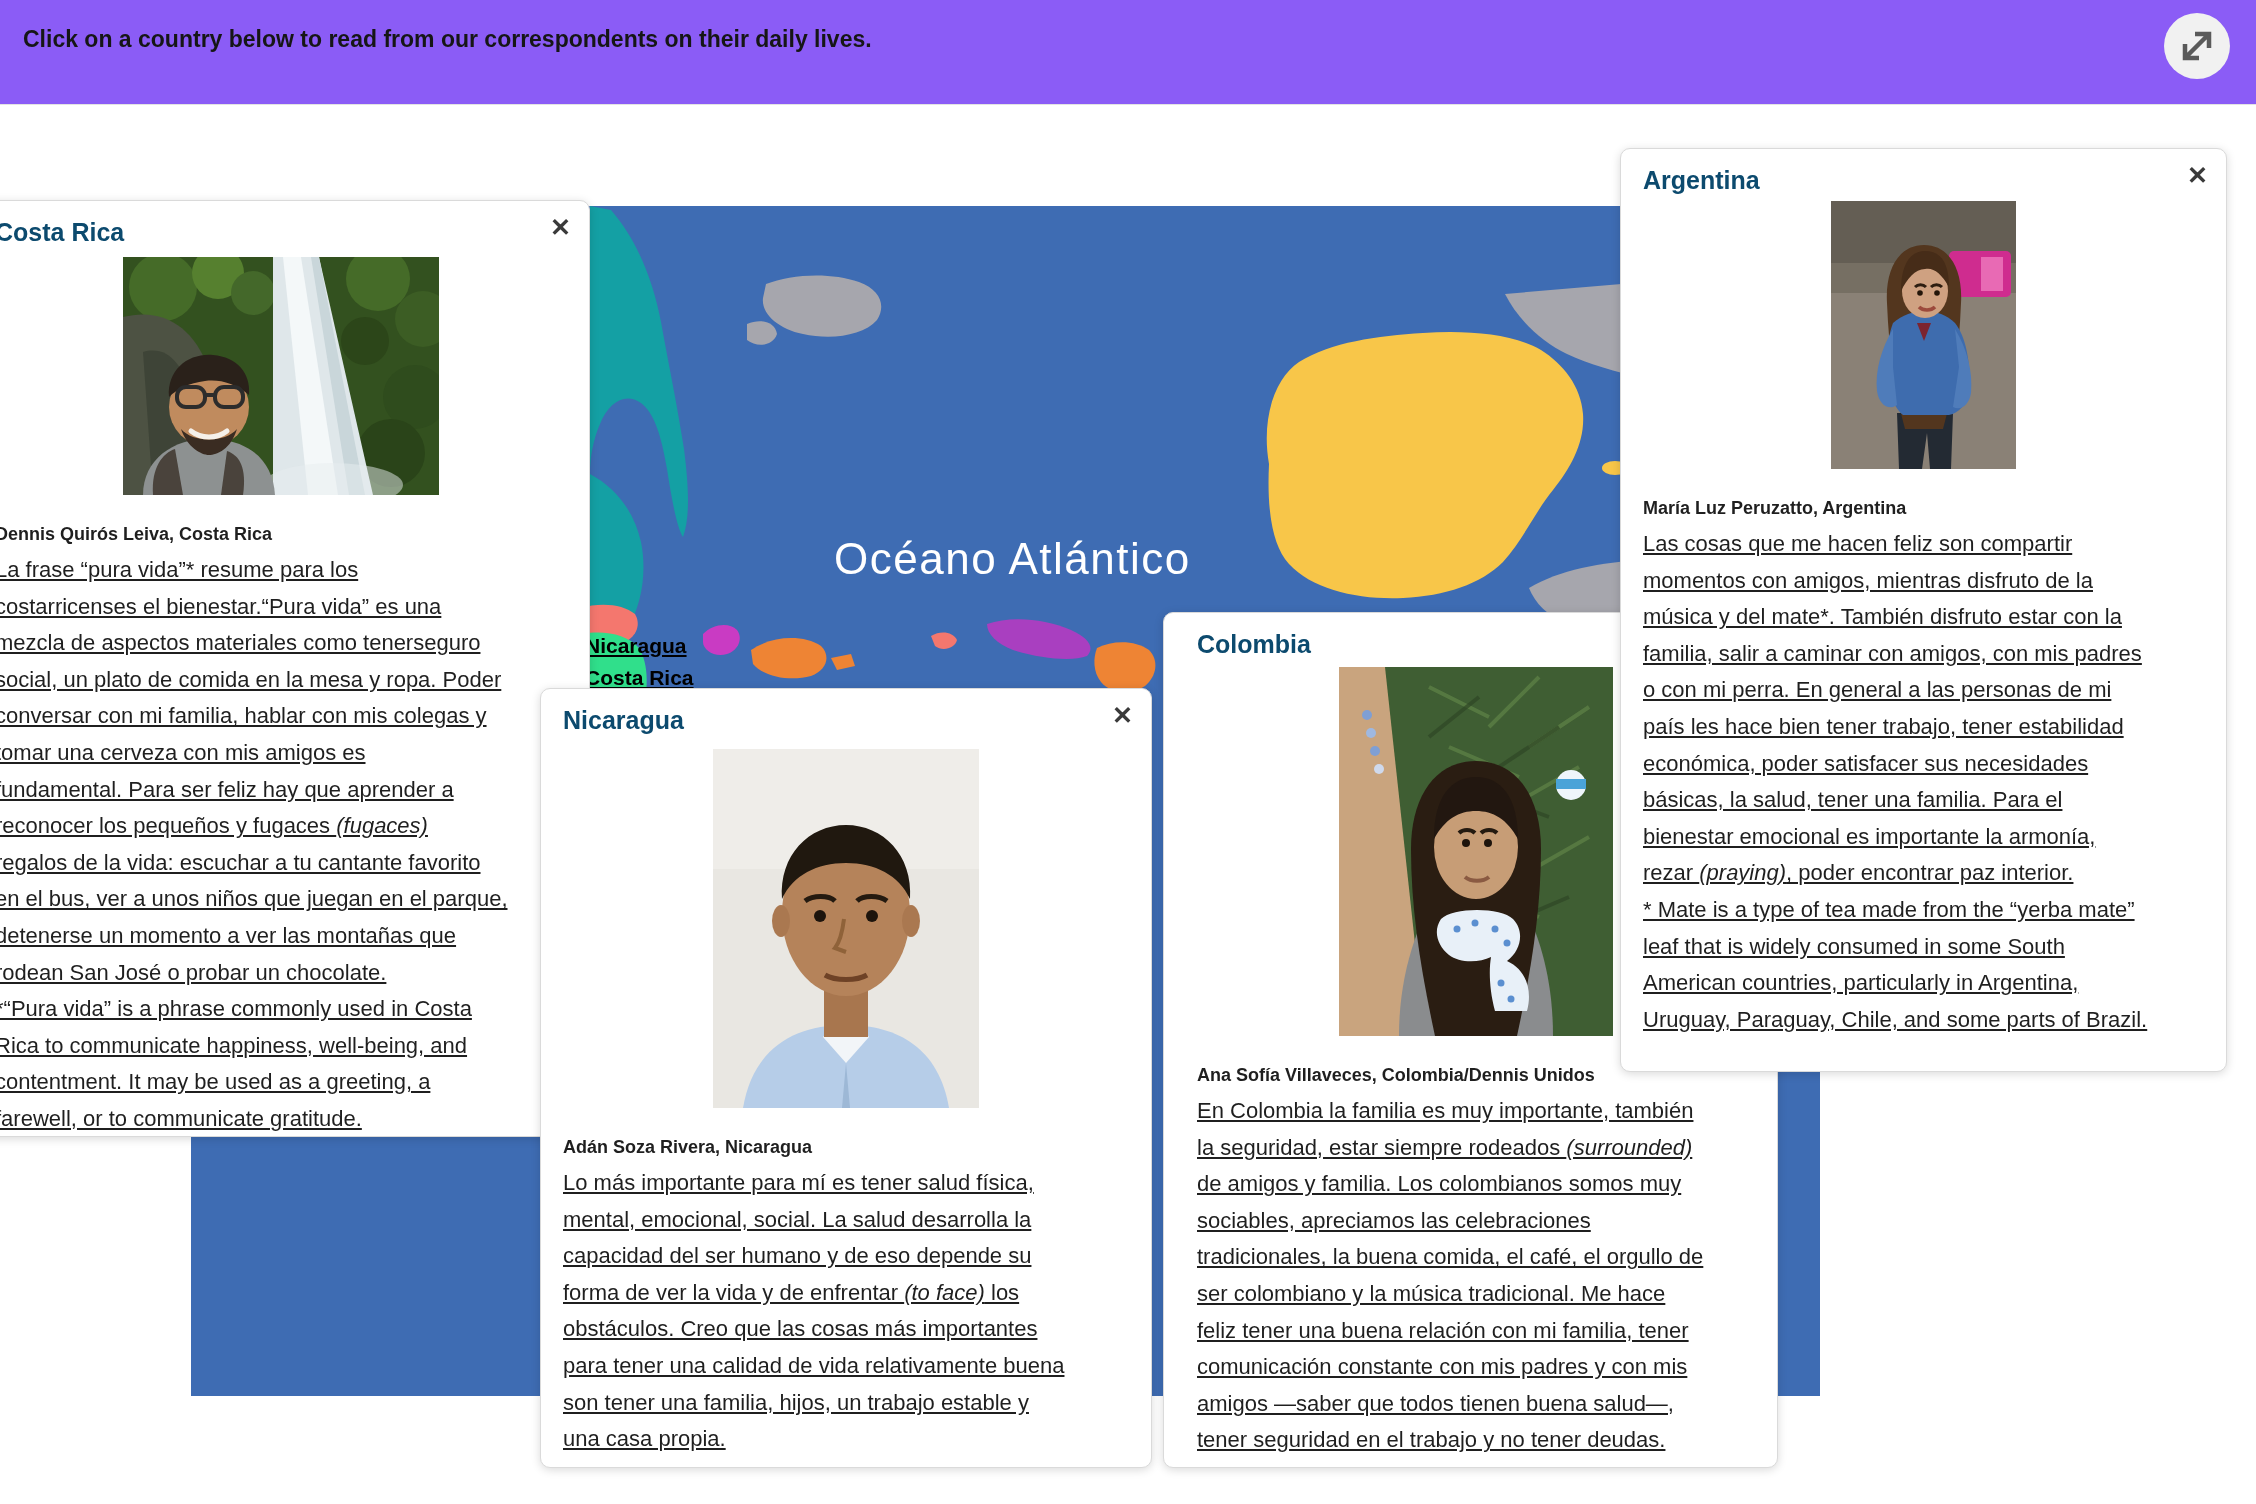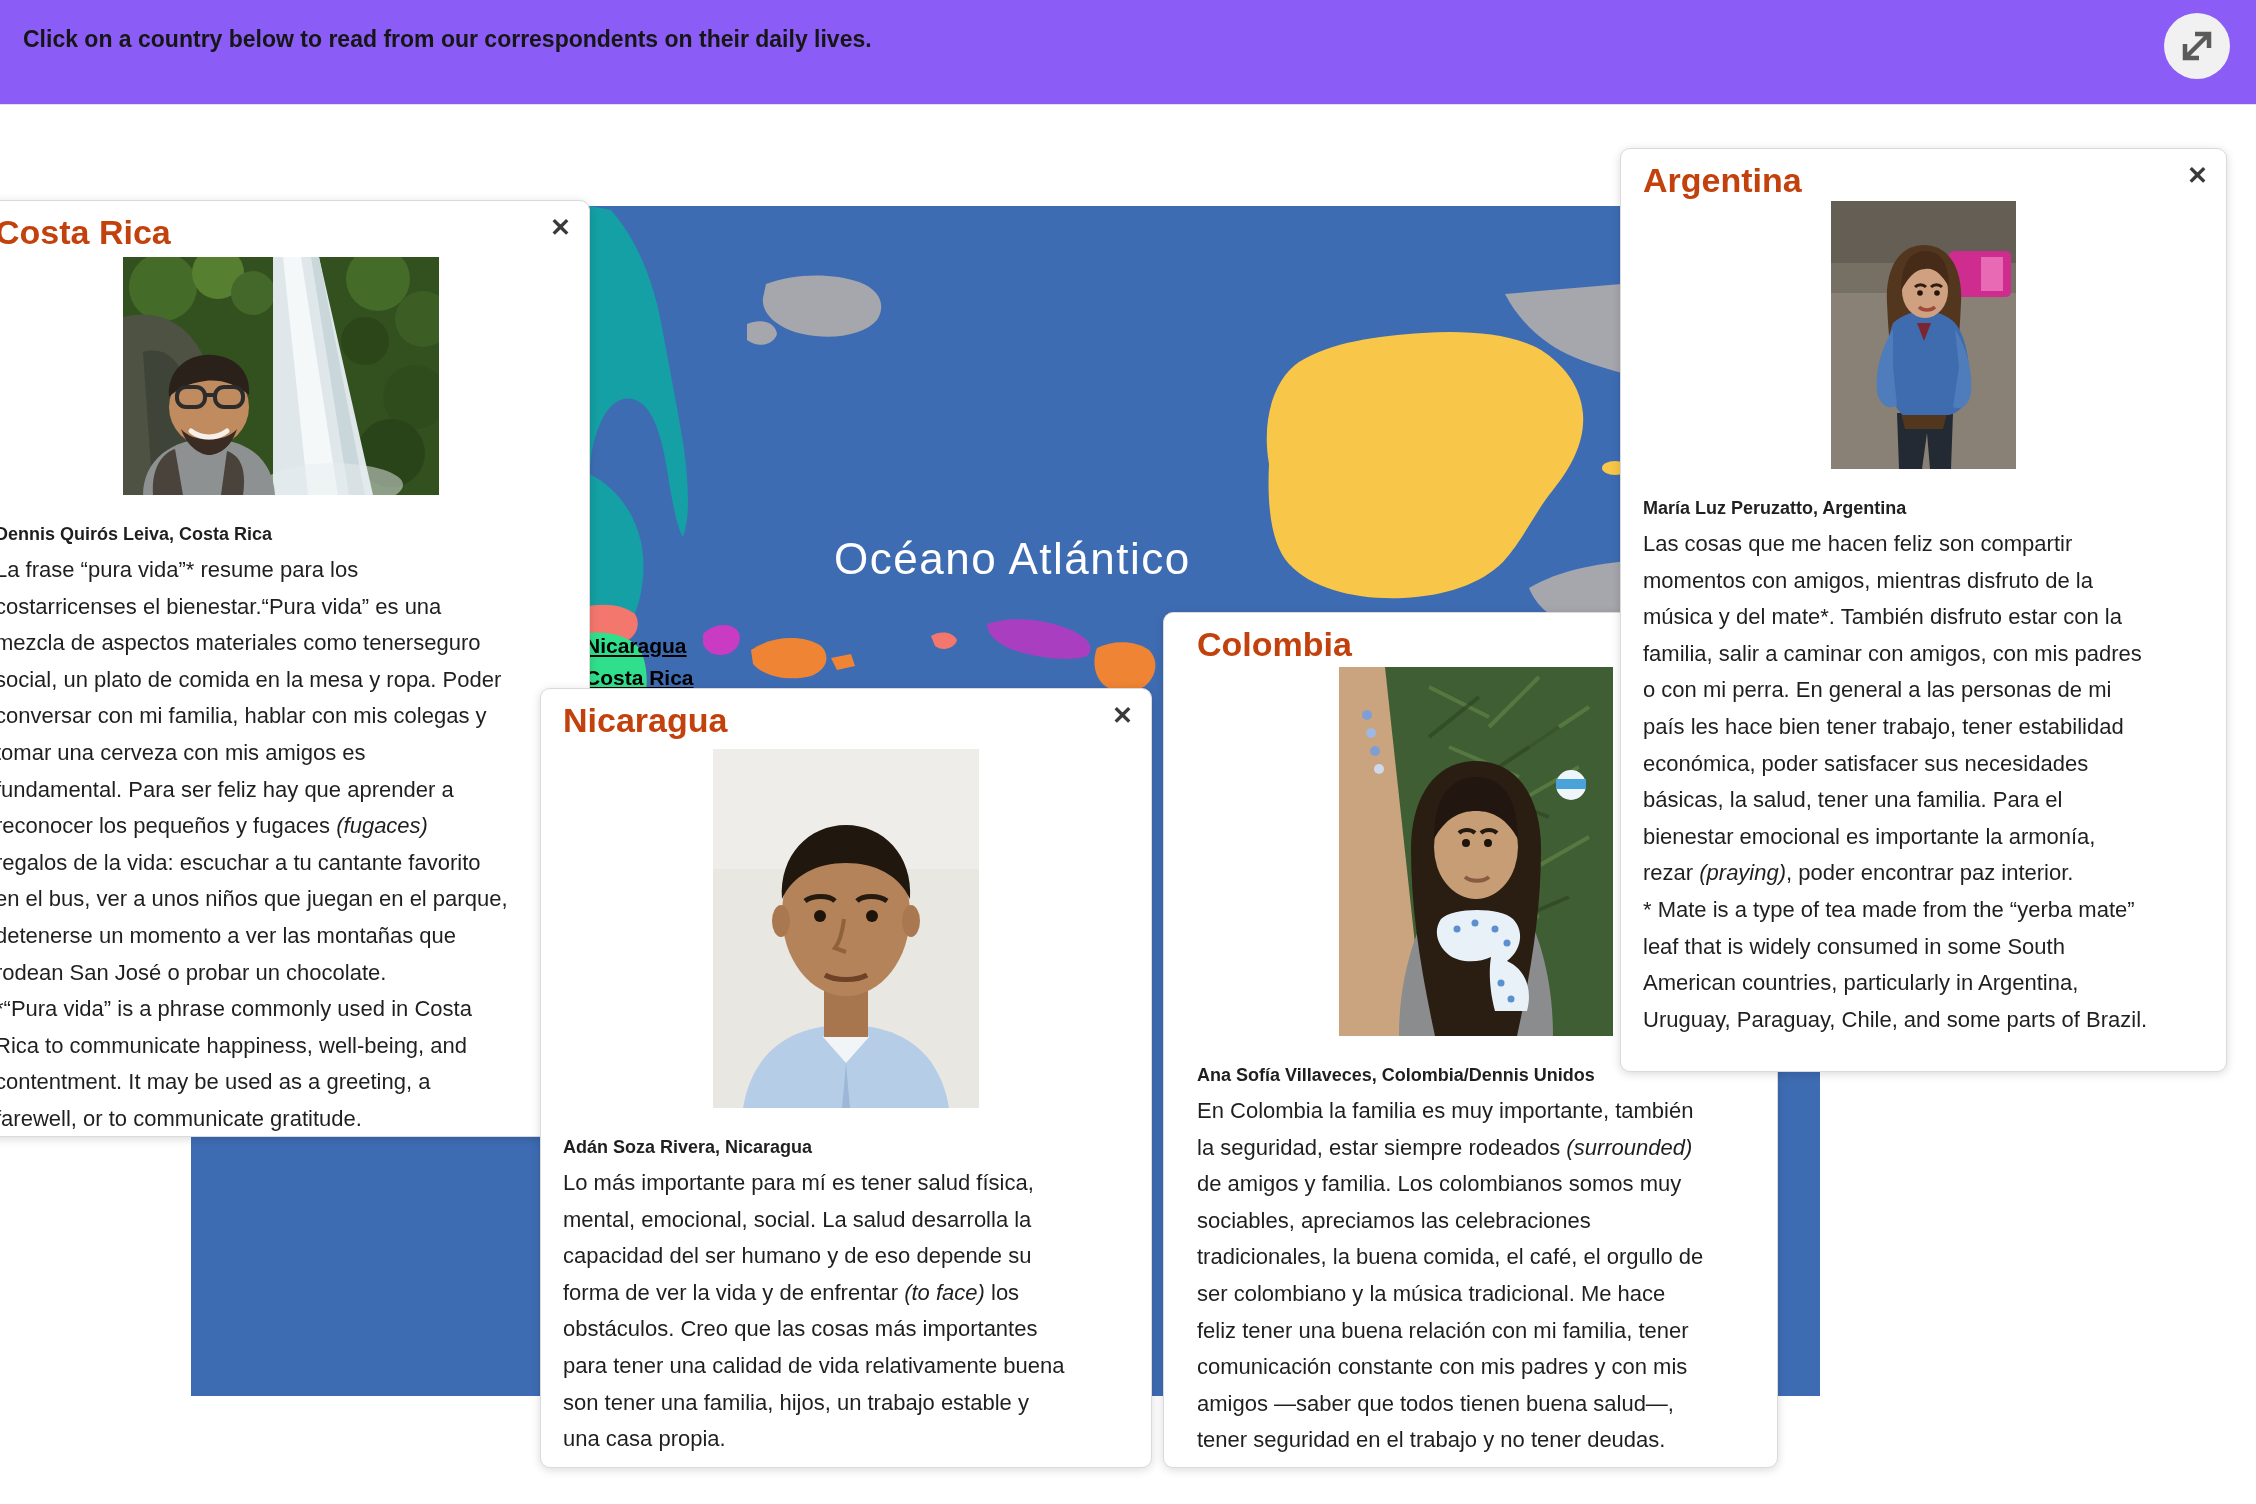--- a/index.html
+++ b/index.html
@@ -17,25 +17,25 @@
   .map{position:absolute;left:191px;top:206px;width:1629px;height:1190px;z-index:1;overflow:hidden;
        background:var(--c-ocean,#3e6cb3);}
   .map svg.world{position:absolute;left:0;top:0;}
   .ocean-label{position:absolute;left:643px;top:302px;font-size:44px;letter-spacing:1.5px;color:#fff;margin-top:26px;}
   .map-links{position:absolute;left:394px;top:424px;line-height:32px;}
   .map-link{display:block;font-size:21px;font-weight:700;color:#000;text-decoration:underline;cursor:pointer;}
 
   
   .popup{position:absolute;background:#fff;border:1px solid #dadada;border-radius:10px;
          box-shadow:0 2px 10px rgba(0,0,0,.15);padding:16px 22px;box-sizing:border-box;overflow:hidden;}
-  .popup-title{font-size:34px;font-weight:700;line-height:30px;color:#c2410c;}
+  .popup-title{font-size:25px;font-weight:700;line-height:30px;color:#0c4a6e;}
   .popup-close{position:absolute;top:12px;right:18px;font-size:25px;font-weight:700;color:#3a3a3a;cursor:pointer;}
   .photo{display:block;margin:10px auto 0;}
   .popup-name{font-size:18px;font-weight:700;line-height:36px;margin-top:21px;}
-  .popup-body{font-size:22px;line-height:36.6px;white-space:pre;}
+  .popup-body{font-size:22px;line-height:36.6px;white-space:pre;text-decoration:underline;}
   .it{font-style:italic;}
 
   #popup-cr{left:-28px;top:200px;width:618px;height:937px;z-index:2;}
   #popup-ni{left:540px;top:688px;width:612px;height:780px;z-index:3;}
   #popup-co{left:1163px;top:612px;width:615px;height:856px;z-index:4;padding-left:33px;}
   #popup-ar{left:1620px;top:148px;width:607px;height:924px;z-index:5;}
   #popup-ni .photo{margin-top:14px;}
   #popup-co .photo{margin-top:8px;}
   #popup-ar .photo{margin-top:6px;}
 </style>

